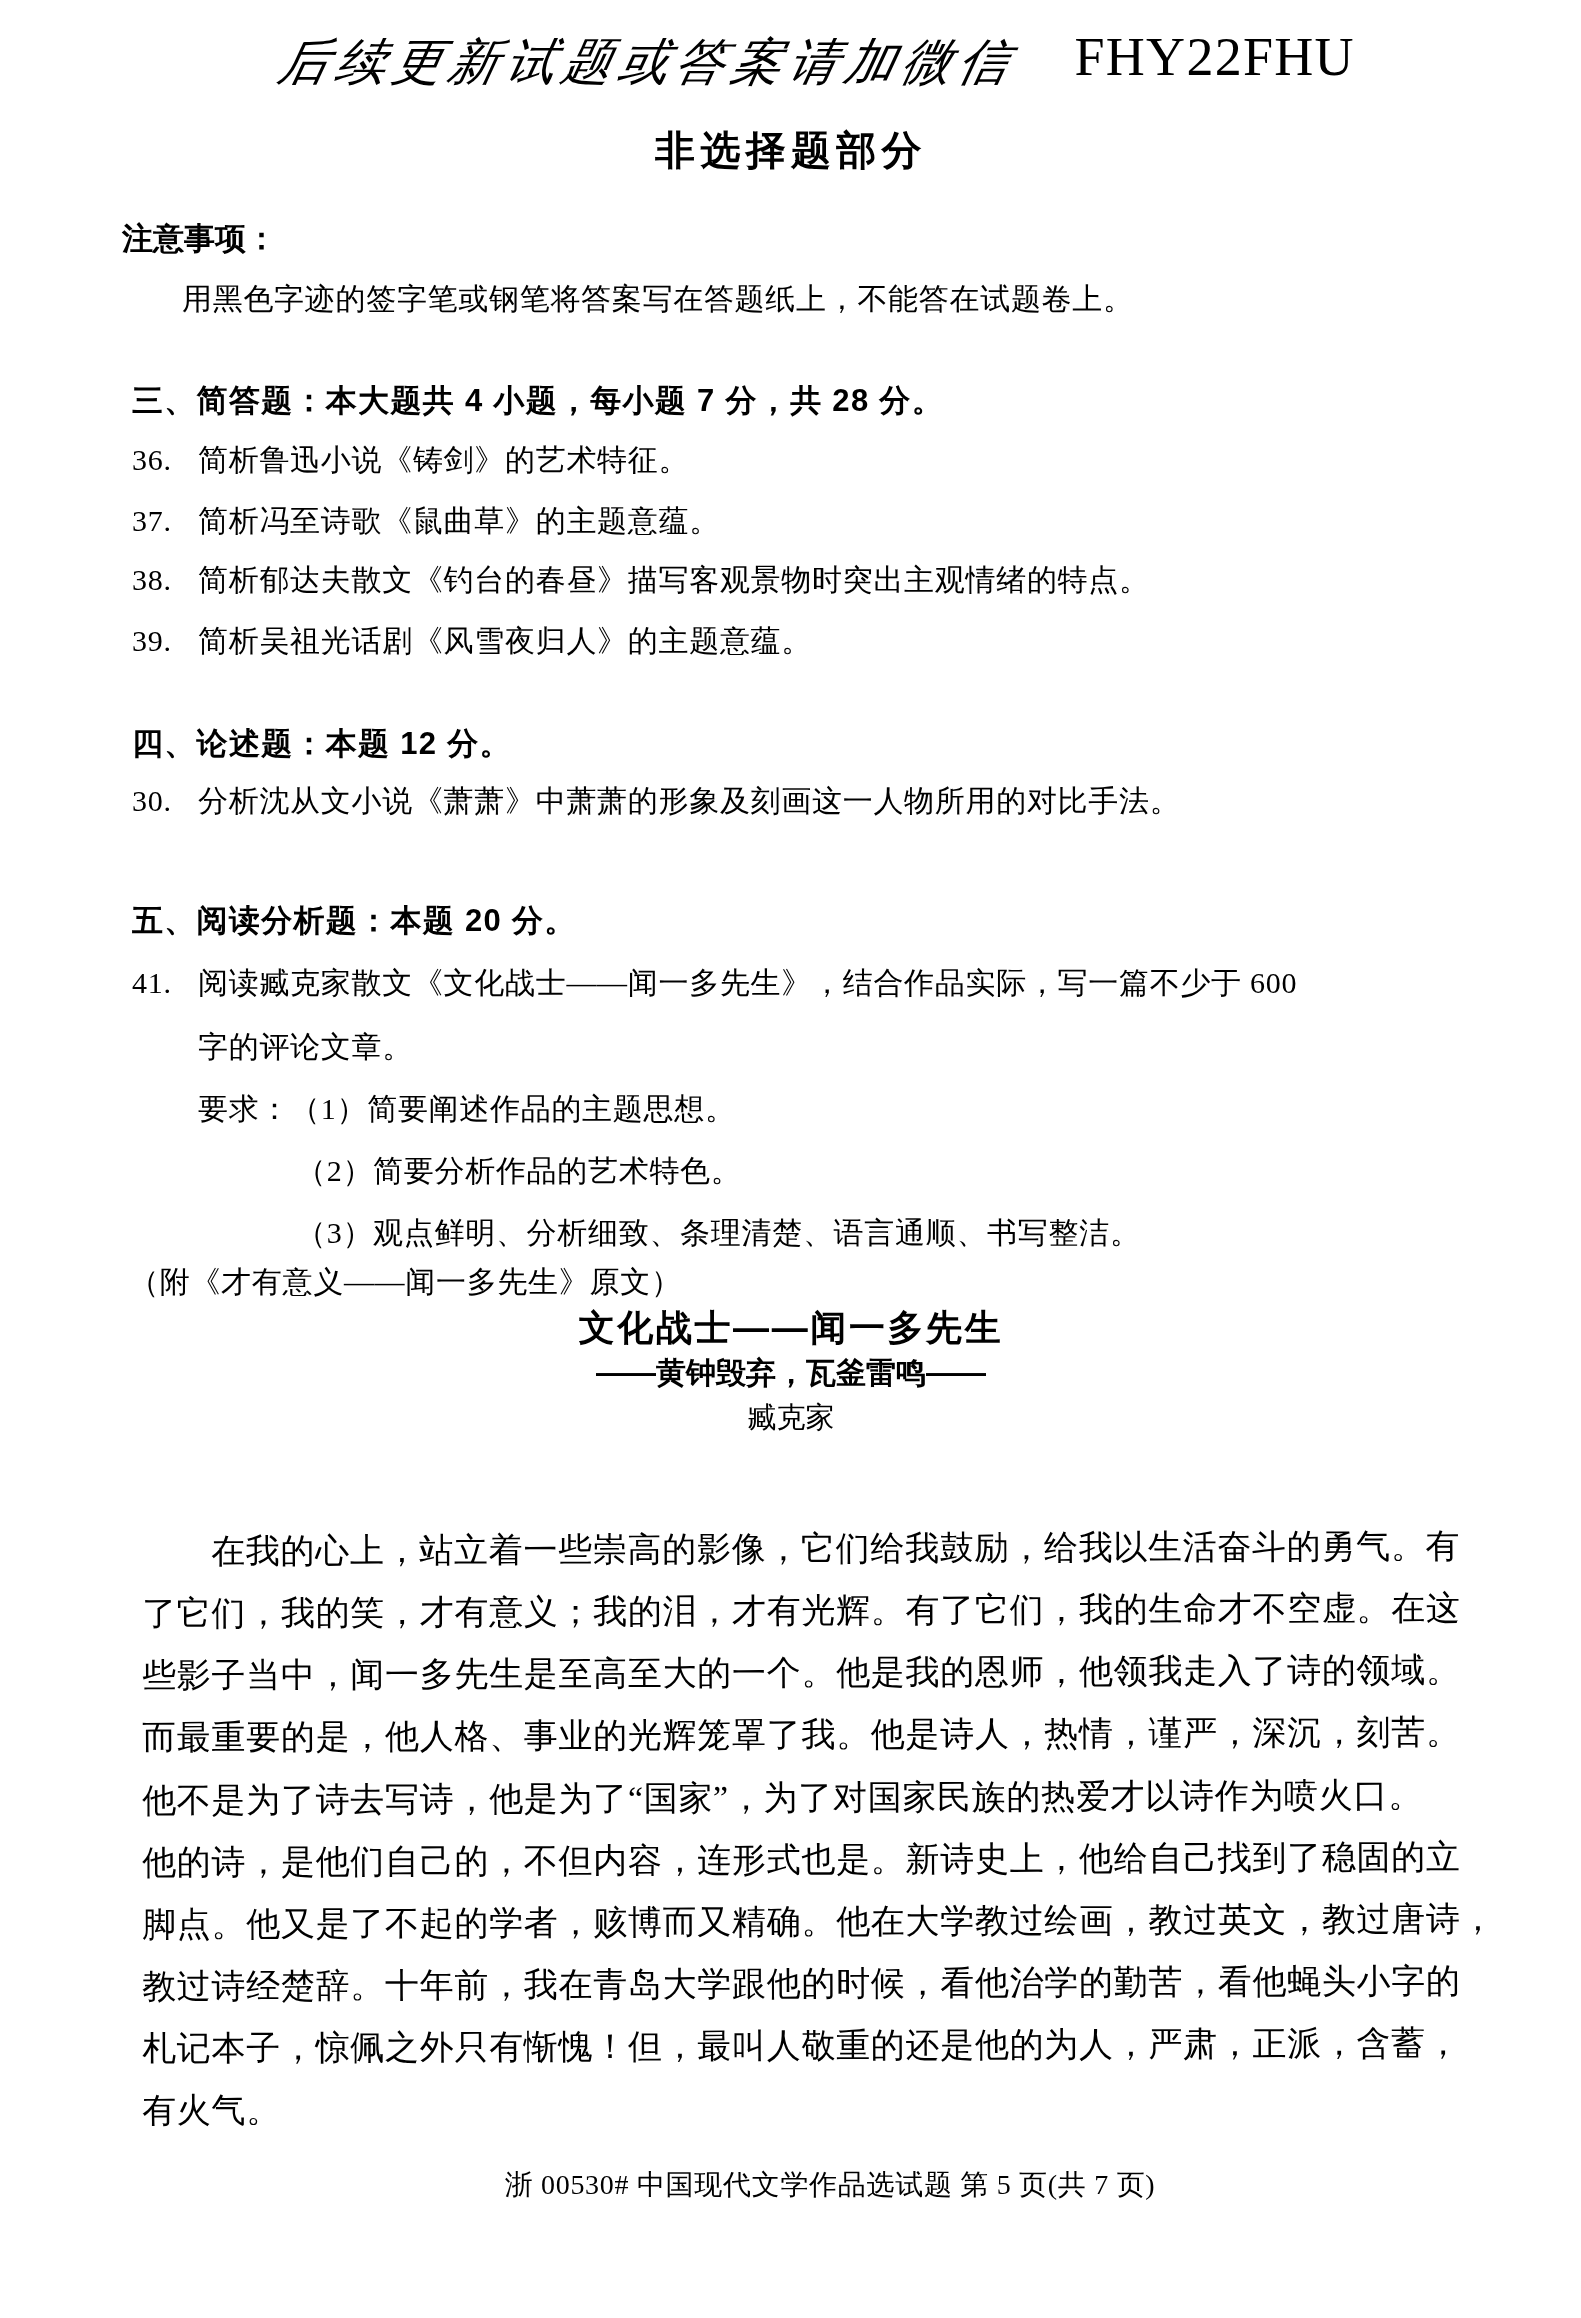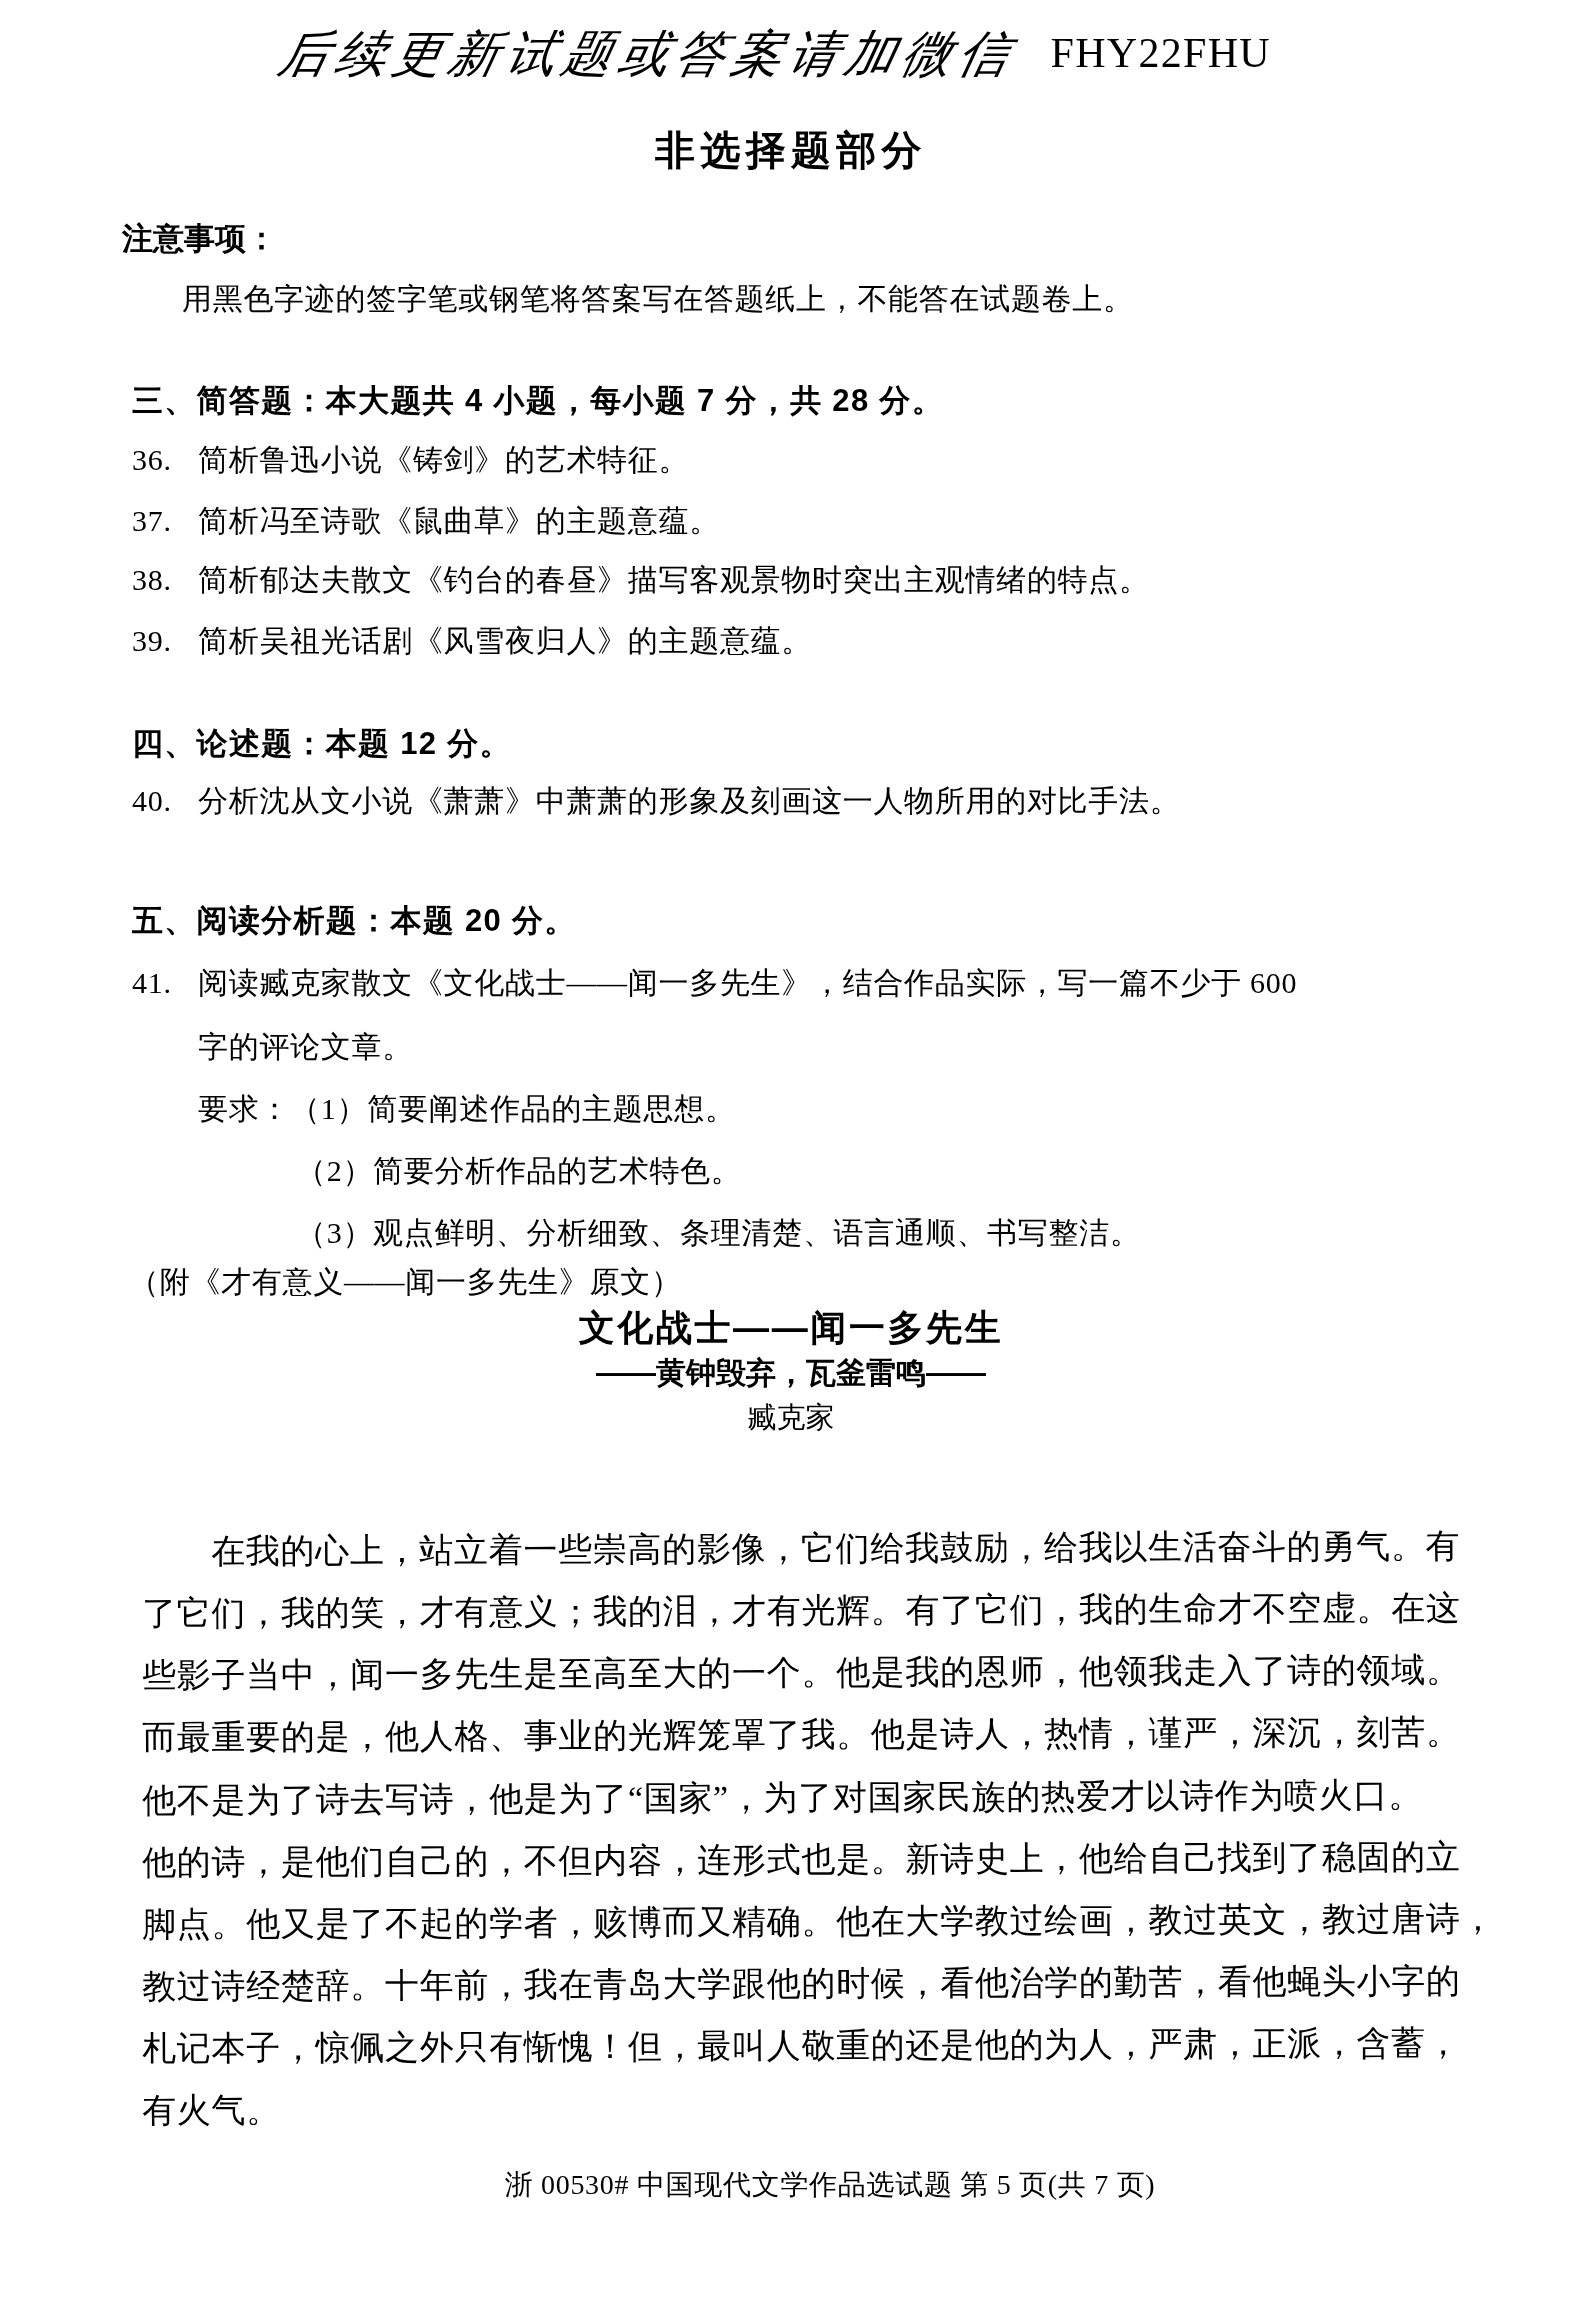--- a/index.html
+++ b/index.html
@@ -18,22 +18,22 @@
   .hdr { top: 26.4px; left: 280px; }
   .hdr-cn {
     display: inline-block;
     font-size: 50px;
     font-style: italic;
     transform: skewX(-12deg);
     letter-spacing: 6.6px;
   }
   .hdr-code {
     display: inline-block;
-    font-size: 42px;
-    margin-left: 32px;
+    font-size: 54px;
+    margin-left: 56px;
     letter-spacing: 1.3px;
     vertical-align: 4px;
   }
 
   .part-title {
     top: 127px; left: 0; width: 100%;
     text-align: center;
     font-size: 40px; font-weight: 700;
     font-family: "Liberation Sans", sans-serif;
     letter-spacing: 5.3px;
@@ -112,21 +112,21 @@
   </div>
   <div class="abs q" style="top:563px">
     <span class="qnum">38.</span><span>简析郁达夫散文《钓台的春昼》描写客观景物时突出主观情绪的特点。</span>
   </div>
   <div class="abs q" style="top:624px">
     <span class="qnum">39.</span><span>简析吴祖光话剧《风雪夜归人》的主题意蕴。</span>
   </div>
 
   <div class="abs sec-heading" style="top:726px">四、论述题：本题 12 分。</div>
   <div class="abs q" style="top:784px">
-    <span class="qnum">40.</span><span>分析沈从文小说《萧萧》中萧萧的形象及刻画这一人物所用的对比手法。</span>
+    <span class="qnum">30.</span><span>分析沈从文小说《萧萧》中萧萧的形象及刻画这一人物所用的对比手法。</span>
   </div>
 
   <div class="abs sec-heading" style="top:903px">五、阅读分析题：本题 20 分。</div>
   <div class="abs q" style="top:966px">
     <span class="qnum">41.</span><span>阅读臧克家散文《文化战士——闻一多先生》，结合作品实际，写一篇不少于 600</span>
   </div>
   <div class="abs cont" style="top:1030px">字的评论文章。</div>
   <div class="abs req" style="top:1092px">要求：（1）简要阐述作品的主题思想。</div>
   <div class="abs req-i" style="top:1154px">（2）简要分析作品的艺术特色。</div>
   <div class="abs req-i" style="top:1216px">（3）观点鲜明、分析细致、条理清楚、语言通顺、书写整洁。</div>

